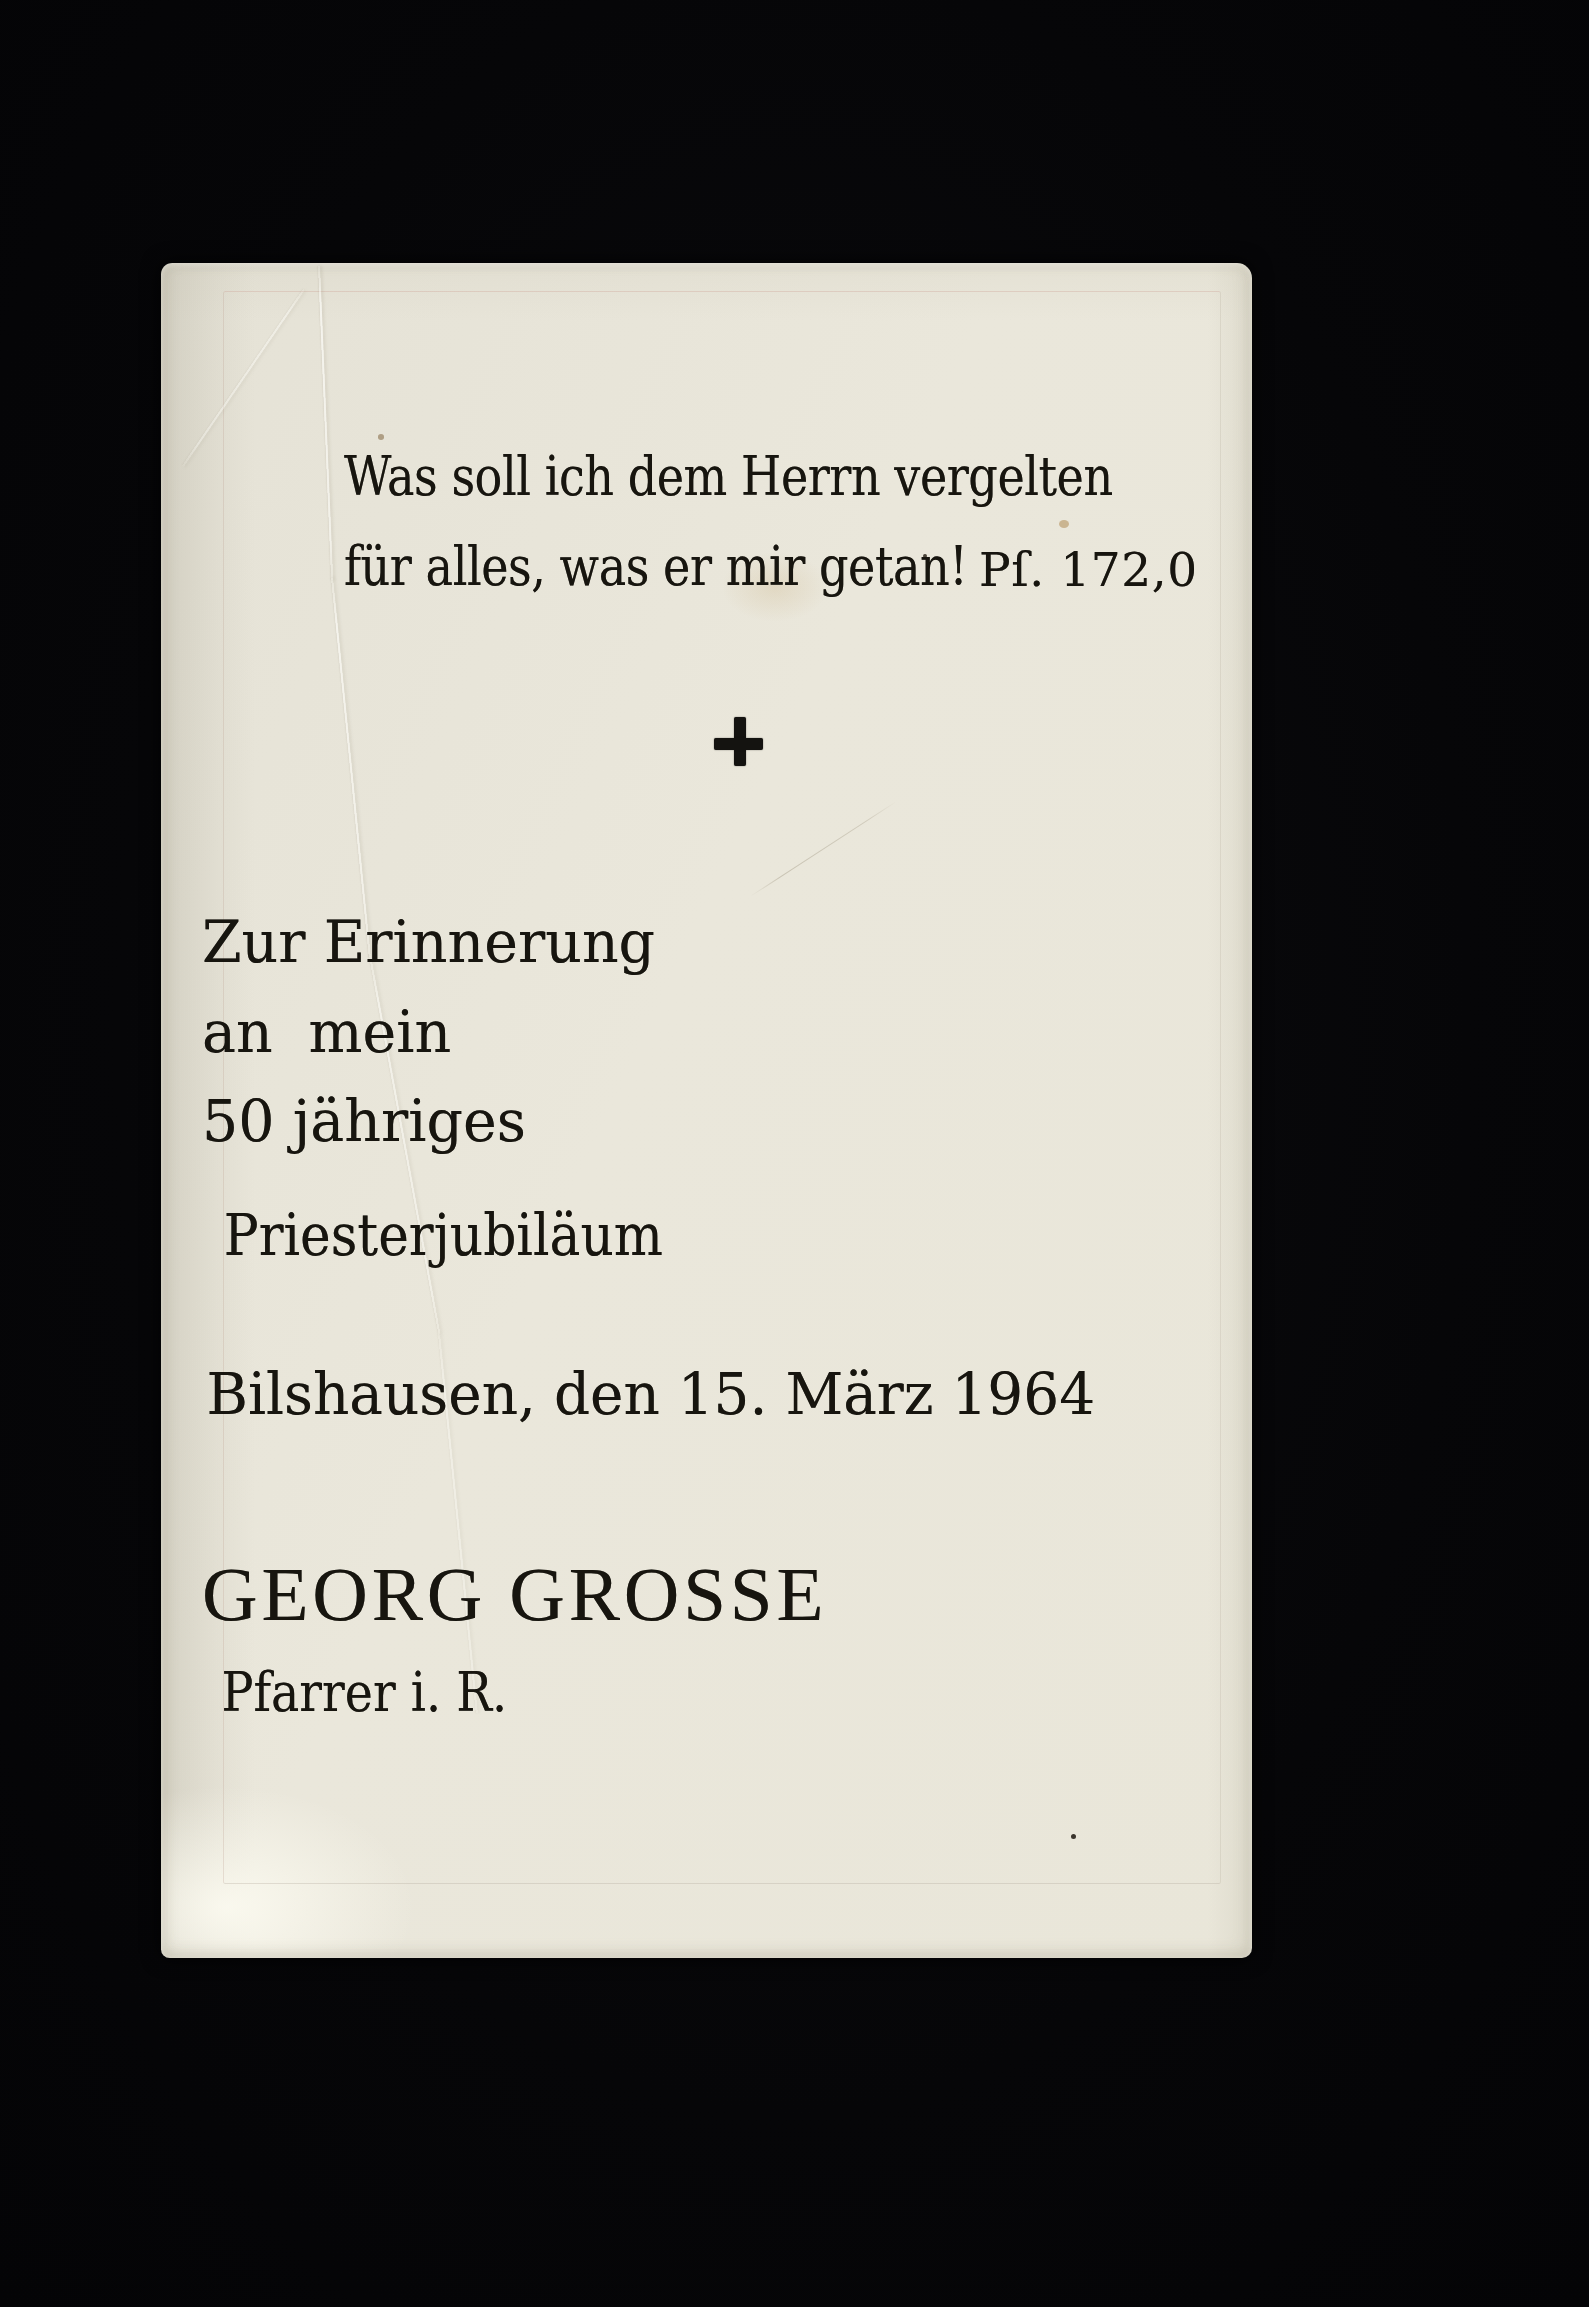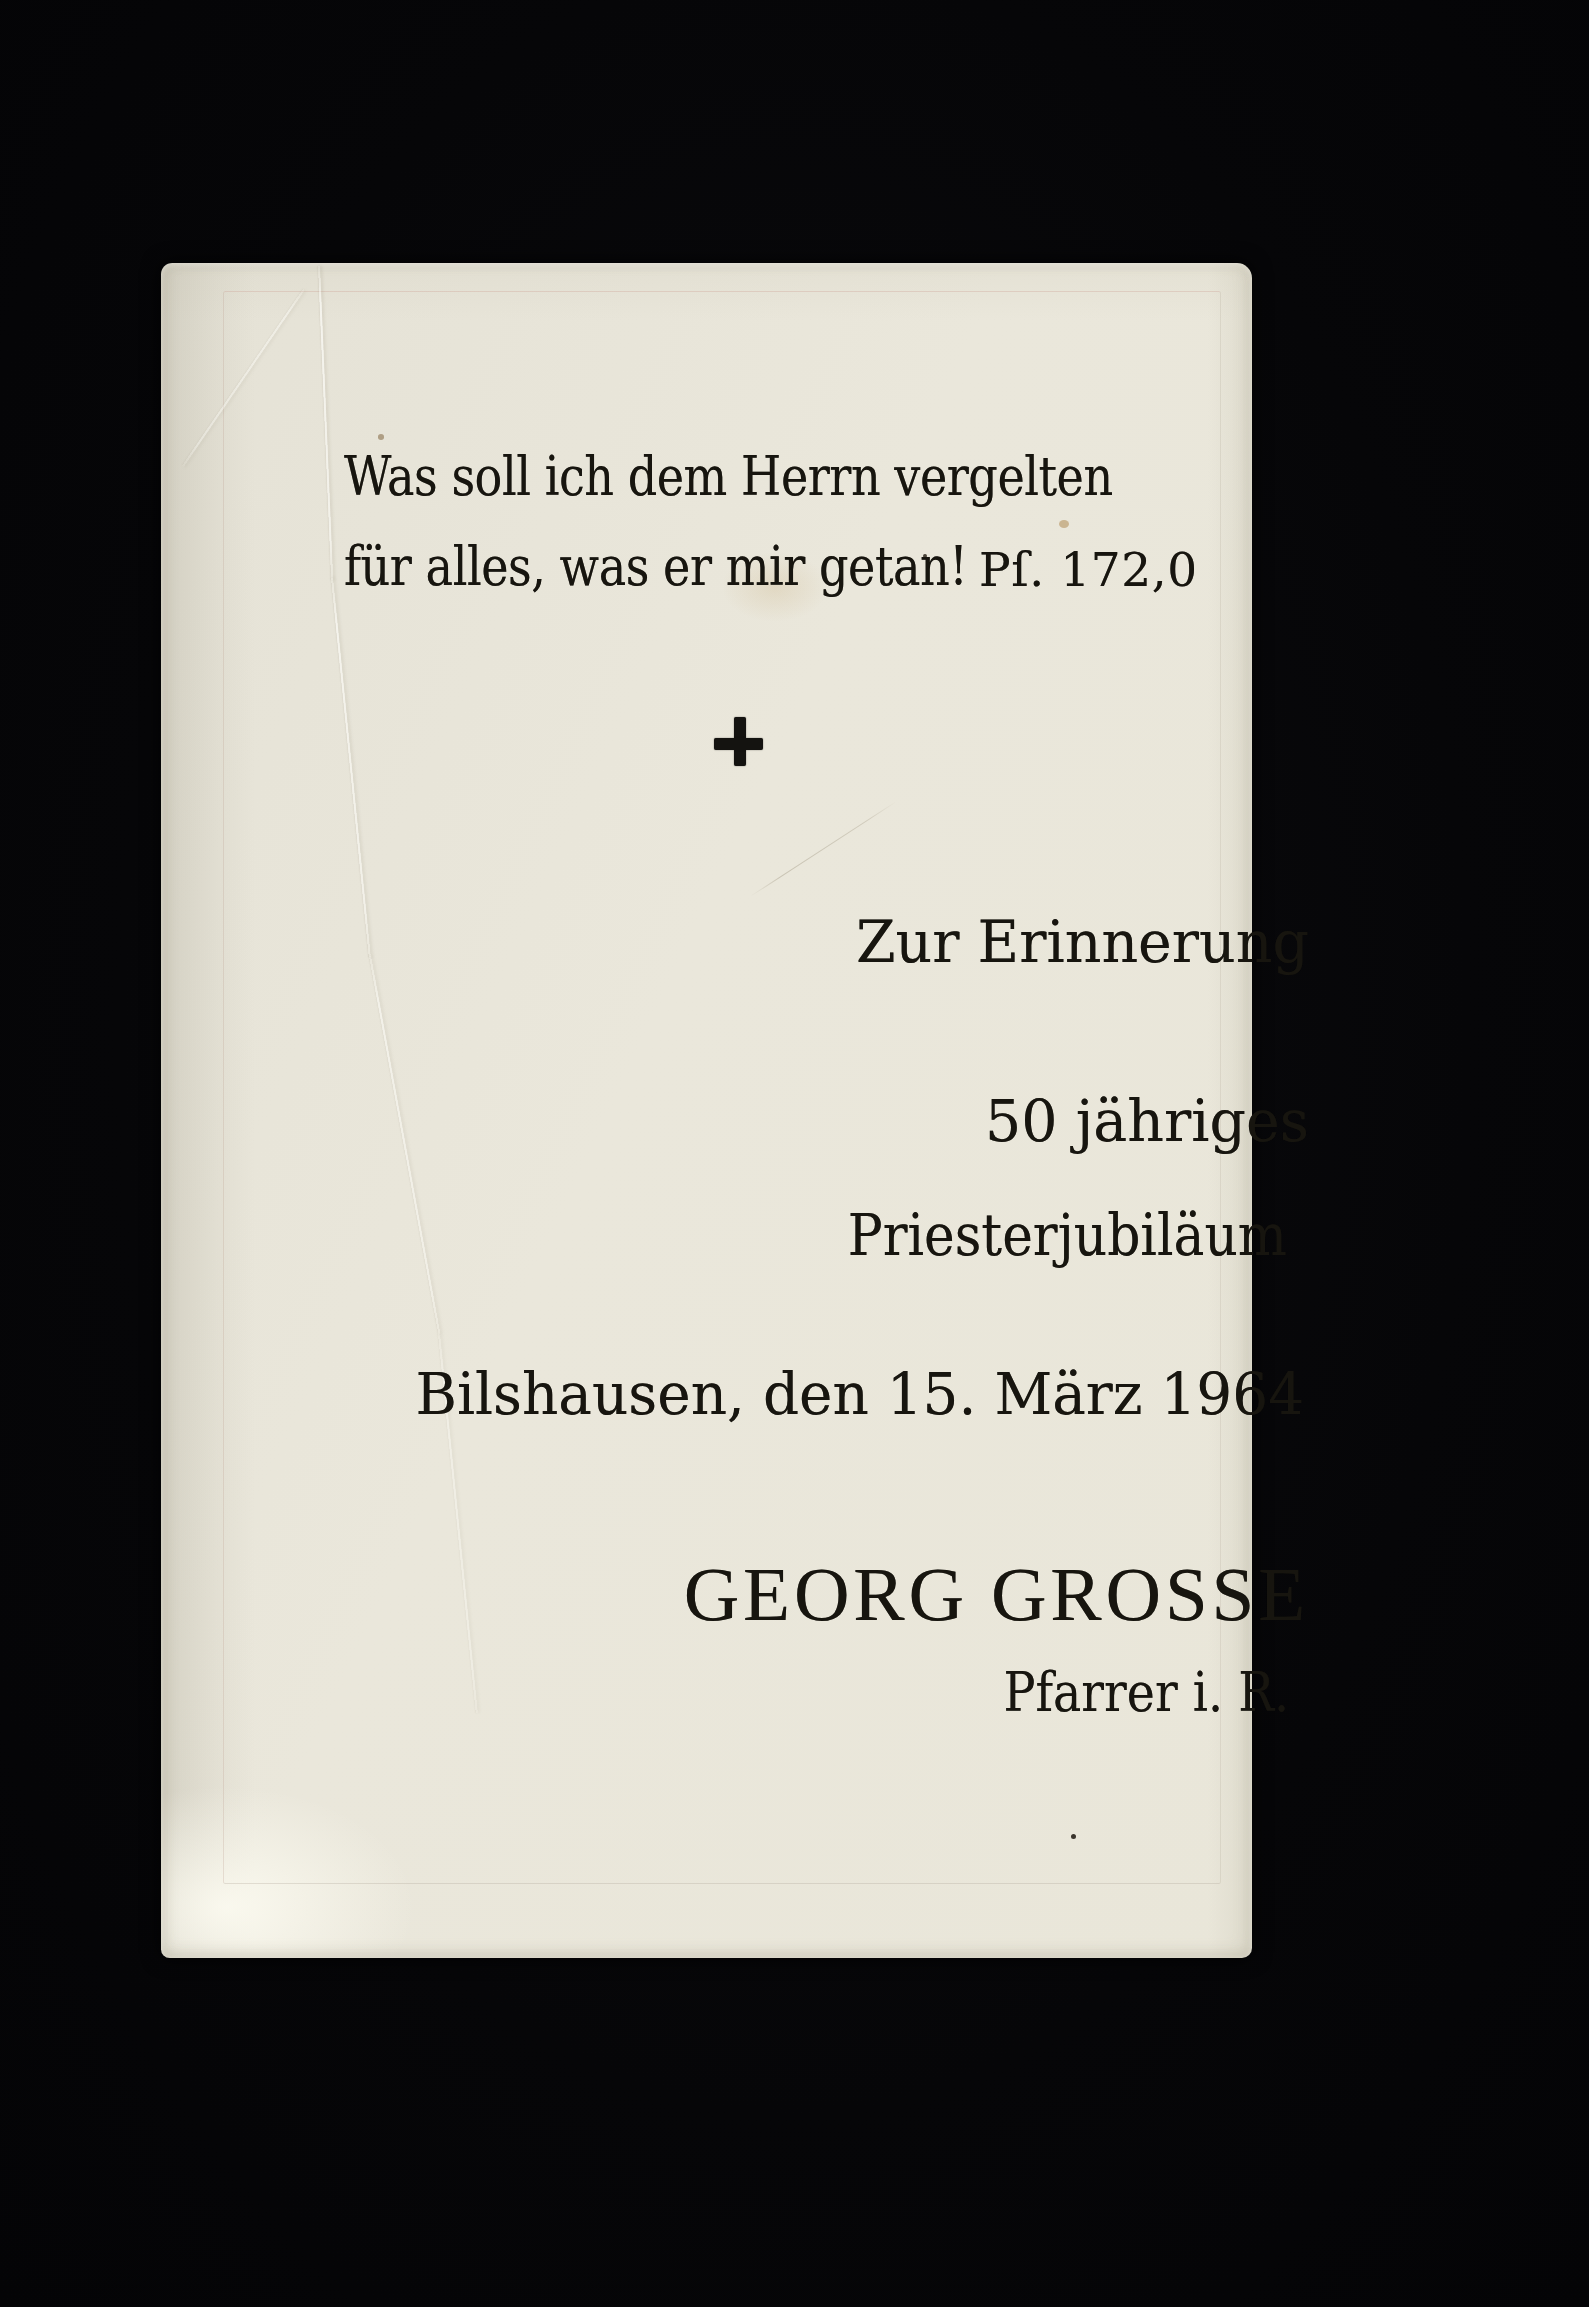--- a/index.html
+++ b/index.html
@@ -59,22 +59,22 @@
   .verse-line { font-size: 55px; letter-spacing: -0.6px; transform: scaleX(0.84); transform-origin: left top; }
   .citation  { font-size: 47px; letter-spacing: 0.6px; }
   .center-col {
     position: absolute;
     left: 41px; top: 0;
     width: 1091px; height: 1695px;
     pointer-events: none;
   }
   .center-line {
     position: absolute;
-    left: 16px; width: 100%;
-    text-align: right;
+    left: 0; width: 100%;
+    text-align: left;
     color: #17150f;
     text-shadow: 0 0 0.6px rgba(23,21,15,0.6);
     white-space: nowrap;
     line-height: 1;
   }
   .center-line > span { display: inline-block; transform-origin: center top; }
   .dedication { font-size: 57px; }
   .name-line  { font-family: "Liberation Serif", serif; font-size: 77px; letter-spacing: 3.8px; font-weight: 400; }
   
   .cross { position: absolute; }
@@ -120,20 +120,21 @@
     <div class="ink fraktur verse-line" style="left:183px; top:276px;">für alles, was er mir getan!</div>
     <div class="ink fraktur citation" style="left:818px; top:283px;">Pſ. 172,0</div>
 
     <div class="cross">
       <div class="bar" style="left:573px; top:454px; width:12px; height:49px;"></div>
       <div class="bar" style="left:553px; top:475px; width:49px; height:12px;"></div>
     </div>
 
     <div class="center-col">
       <div class="center-line fraktur dedication" style="top:651px;"><span>Zur Erinnerung</span></div>
+      <div class="center-line fraktur dedication" style="top:741px; word-spacing:17.6px;"><span>an mein</span></div>
       <div class="center-line fraktur dedication" style="top:830px;"><span>50 jähriges</span></div>
       <div class="center-line fraktur dedication" style="top:916px;margin-top:28px;"><span style="transform:scaleX(0.91);">Priesterjubiläum</span></div>
 
       <div class="center-line fraktur dedication" style="top:1103px;"><span style="transform:scaleX(0.99);">Bilshausen, den 15. März 1964</span></div>
 
       <div class="center-line name-line" style="top:1293px;"><span>GEORG GROSSE</span></div>
 
       <div class="center-line fraktur" style="top:1403px; font-size:54px;"><span style="transform:scaleX(0.88);">Pfarrer i. R.</span></div>
     </div>
 

